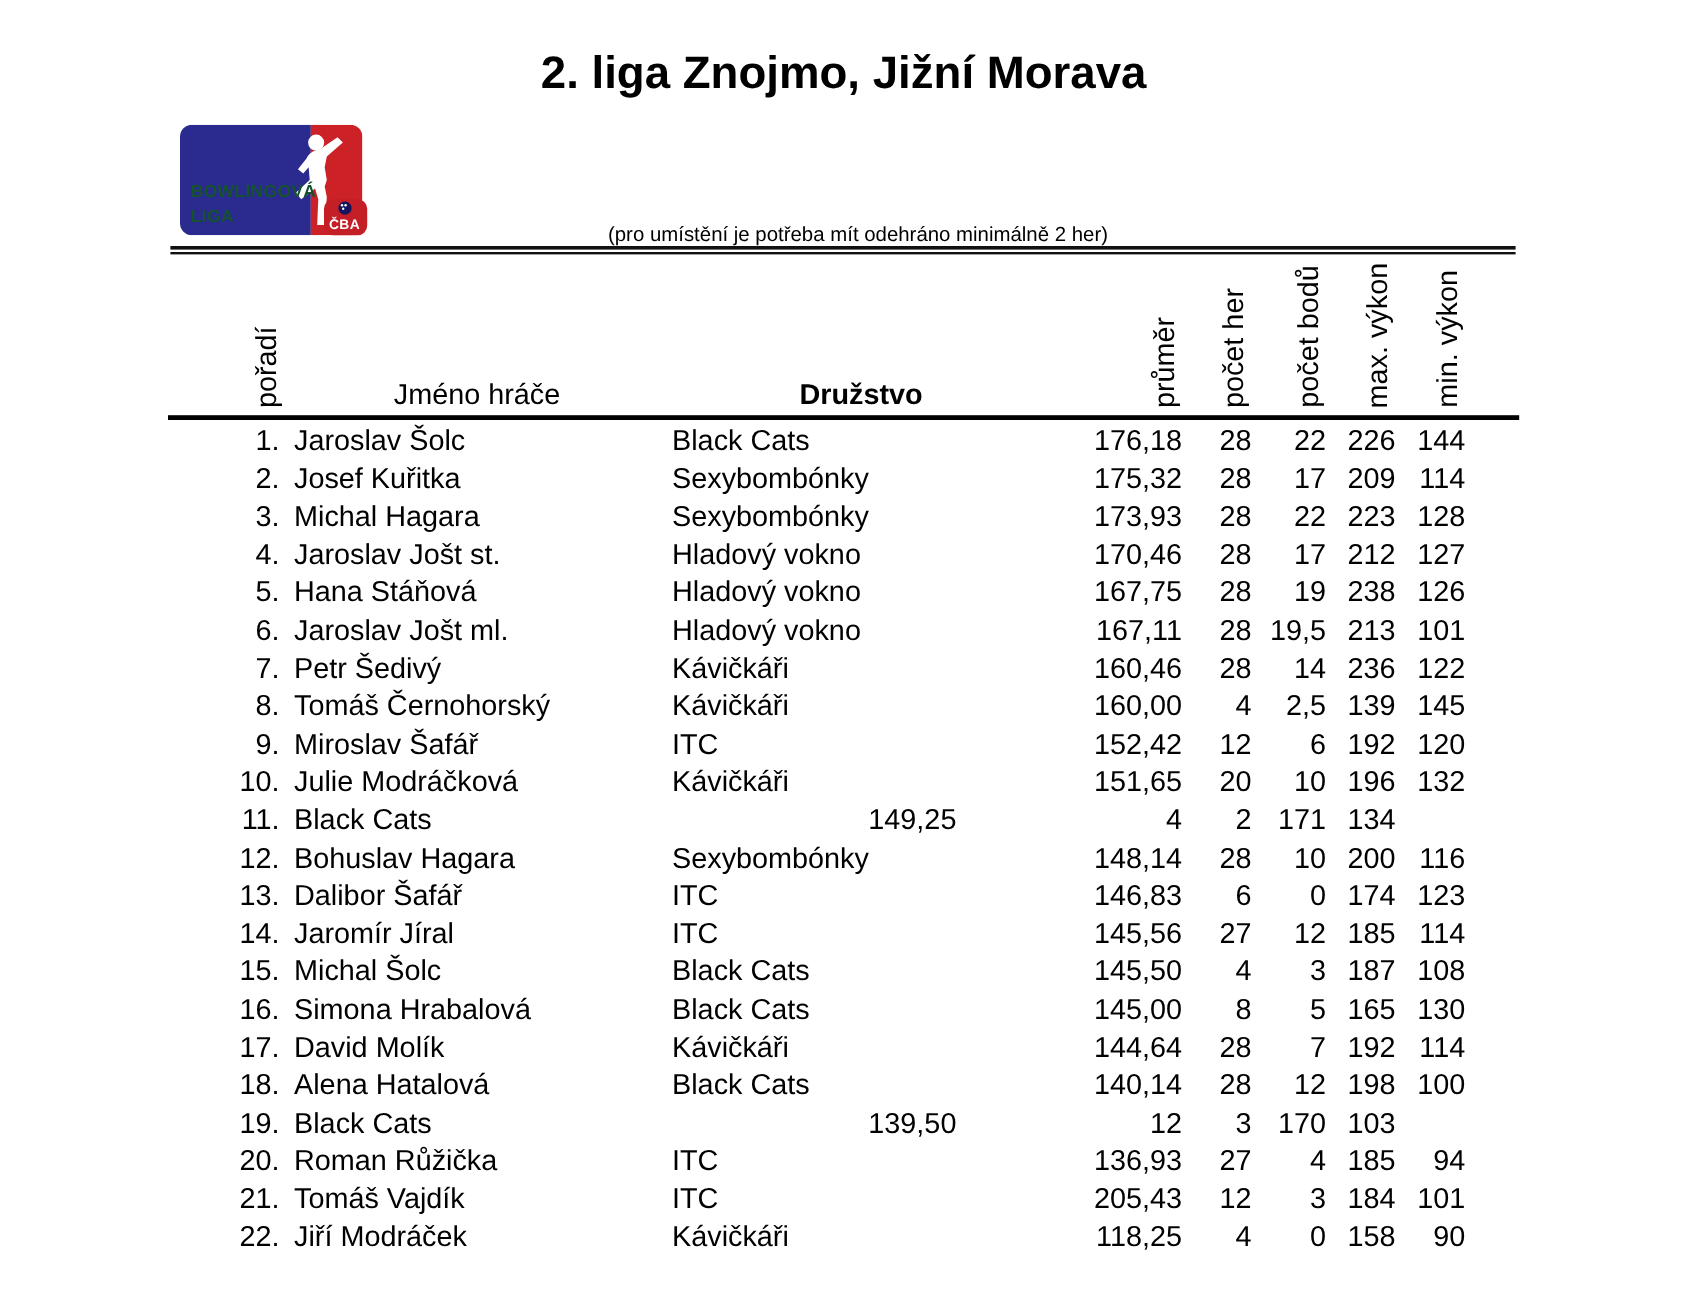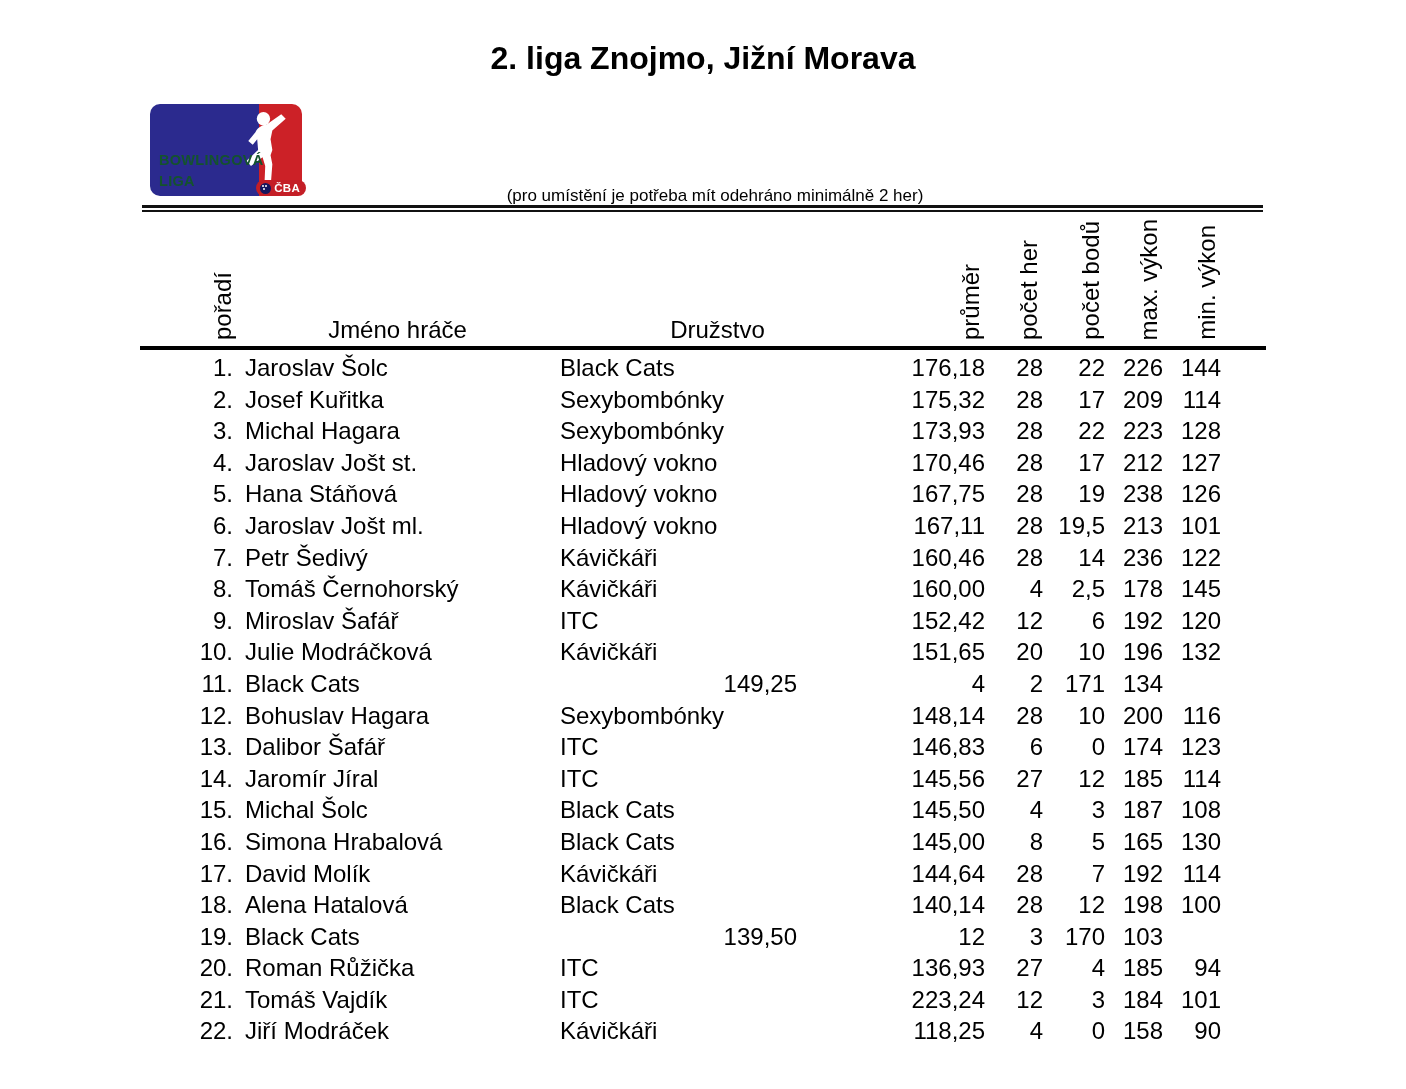--- a/index.html
+++ b/index.html
@@ -1,60 +1,60 @@
 <!DOCTYPE html>
 <html lang="cs"><head>
 <meta charset="utf-8">
 <style>
   * { margin:0; padding:0; box-sizing:border-box; }
   html,body { background:#fff; }
   body { font-family:"Liberation Sans", "DejaVu Sans", sans-serif; color:#000; }
   .page { position:relative; width:1406px; height:1089px; background:#fff; overflow:hidden; margin:0 auto; }
 
   .title { position:absolute; top:40px; left:0; width:100%; text-align:center;
-           font-size:32px; font-weight:bold; letter-spacing:0px; }
+           font-size:38px; font-weight:bold; letter-spacing:0px; }
 
   .subtitle { position:absolute; top:118px; left:0; width:100%; text-align:center;
               font-size:30px; font-weight:400; letter-spacing:1px; }
 
   .note { position:absolute; top:186px; left:12px; width:100%; text-align:center;
           font-size:17px; }
 
   
   .logo { position:absolute; top:104px; left:150px; width:152px; height:92px;
           border-radius:10px; overflow:visible; }
   .logo-body { position:absolute; inset:0; border-radius:10px; overflow:hidden; }
   .logo-blue { position:absolute; left:0; top:0; bottom:0; width:72%; }
   .logo-red  { position:absolute; right:0; top:0; bottom:0; width:28%; }
   .logo-text { position:absolute; left:9px; top:46px; color:#14532d; font-weight:bold;
                font-size:14.5px; line-height:21px; letter-spacing:0.3px; z-index:3; }
   .bowler { position:absolute; top:5px; right:6px; width:58px; height:82px; z-index:2; }
   .logo-badge { position:absolute; right:-4px; bottom:0px; z-index:4;
                 display:flex; align-items:center; gap:3px;
                 border-radius:8px; padding:2px 6px 2px 4px;
-                color:#fff; font-weight:bold; font-size:11.5px; letter-spacing:0.3px; }
+                color:#fff; font-weight:bold; font-size:11.5px; letter-spacing:0.3px;flex-direction:column; }
   .ball { display:inline-block; width:11px; height:11px; border-radius:50%; position:relative; }
   .ball::after { content:""; position:absolute; left:2px; top:2px; width:2px; height:2px;
                  border-radius:50%; background:#fff; box-shadow:3px 0 0 #fff, 1px 3px 0 #fff; }
 
   
   .double-rule { position:absolute; top:205px; left:142px; width:1121px; }
   .double-rule .l1 { height:3px; background:#111; }
   .double-rule .l2 { height:2px; background:#111; margin-top:2px; }
 
   
   .table { position:absolute; top:212px; left:140px; width:1126px; }
   .thead { display:grid; grid-template-columns:100px 315px 245px 188px 58px 62px 58px 58px;
            padding-right:42px; height:138px; border-bottom:4px solid #000; }
   .th { display:flex; align-items:flex-end; overflow:visible; }
   .th.rot { justify-content:flex-end; padding-right:3px; padding-bottom:6px; }
   .th.center { justify-content:center; padding-bottom:2px; }
   .vlabel { writing-mode:vertical-rl; transform:rotate(180deg); font-size:24px; white-space:nowrap; }
   .hlabel { font-size:24px; white-space:nowrap; }
-  .th-team .hlabel { position:relative; left:40px; }
+  .th-team .hlabel { position:relative; left:40px;font-weight:bold; }
 
   .tbody { margin-top:2px; }
   .trow { display:grid; grid-template-columns:100px 315px 245px 188px 58px 62px 58px 58px;
           padding-right:42px; height:31.6px; line-height:31.6px; font-size:24px; }
   .cell { white-space:nowrap; overflow:visible; }
   .c-rank  { text-align:right; padding-right:7px; }
   .c-name  { text-align:left;  padding-left:5px; }
   .c-team  { text-align:left;  padding-left:5px; }
   .c-avg, .c-games, .c-points, .c-max, .c-min { text-align:right; padding-right:3px; }
 </style>
@@ -190,21 +190,21 @@
           <div class="cell c-max">236</div>
           <div class="cell c-min">122</div>
         </div>
         <div class="trow">
           <div class="cell c-rank">8.</div>
           <div class="cell c-name">Tomáš Černohorský</div>
           <div class="cell c-team">Kávičkáři</div>
           <div class="cell c-avg">160,00</div>
           <div class="cell c-games">4</div>
           <div class="cell c-points">2,5</div>
-          <div class="cell c-max">178</div>
+          <div class="cell c-max">139</div>
           <div class="cell c-min">145</div>
         </div>
         <div class="trow">
           <div class="cell c-rank">9.</div>
           <div class="cell c-name">Miroslav Šafář</div>
           <div class="cell c-team">ITC</div>
           <div class="cell c-avg">152,42</div>
           <div class="cell c-games">12</div>
           <div class="cell c-points">6</div>
           <div class="cell c-max">192</div>
@@ -315,21 +315,21 @@
           <div class="cell c-avg">136,93</div>
           <div class="cell c-games">27</div>
           <div class="cell c-points">4</div>
           <div class="cell c-max">185</div>
           <div class="cell c-min">94</div>
         </div>
         <div class="trow">
           <div class="cell c-rank">21.</div>
           <div class="cell c-name">Tomáš Vajdík</div>
           <div class="cell c-team">ITC</div>
-          <div class="cell c-avg">223,24</div>
+          <div class="cell c-avg">205,43</div>
           <div class="cell c-games">12</div>
           <div class="cell c-points">3</div>
           <div class="cell c-max">184</div>
           <div class="cell c-min">101</div>
         </div>
         <div class="trow">
           <div class="cell c-rank">22.</div>
           <div class="cell c-name">Jiří Modráček</div>
           <div class="cell c-team">Kávičkáři</div>
           <div class="cell c-avg">118,25</div>

